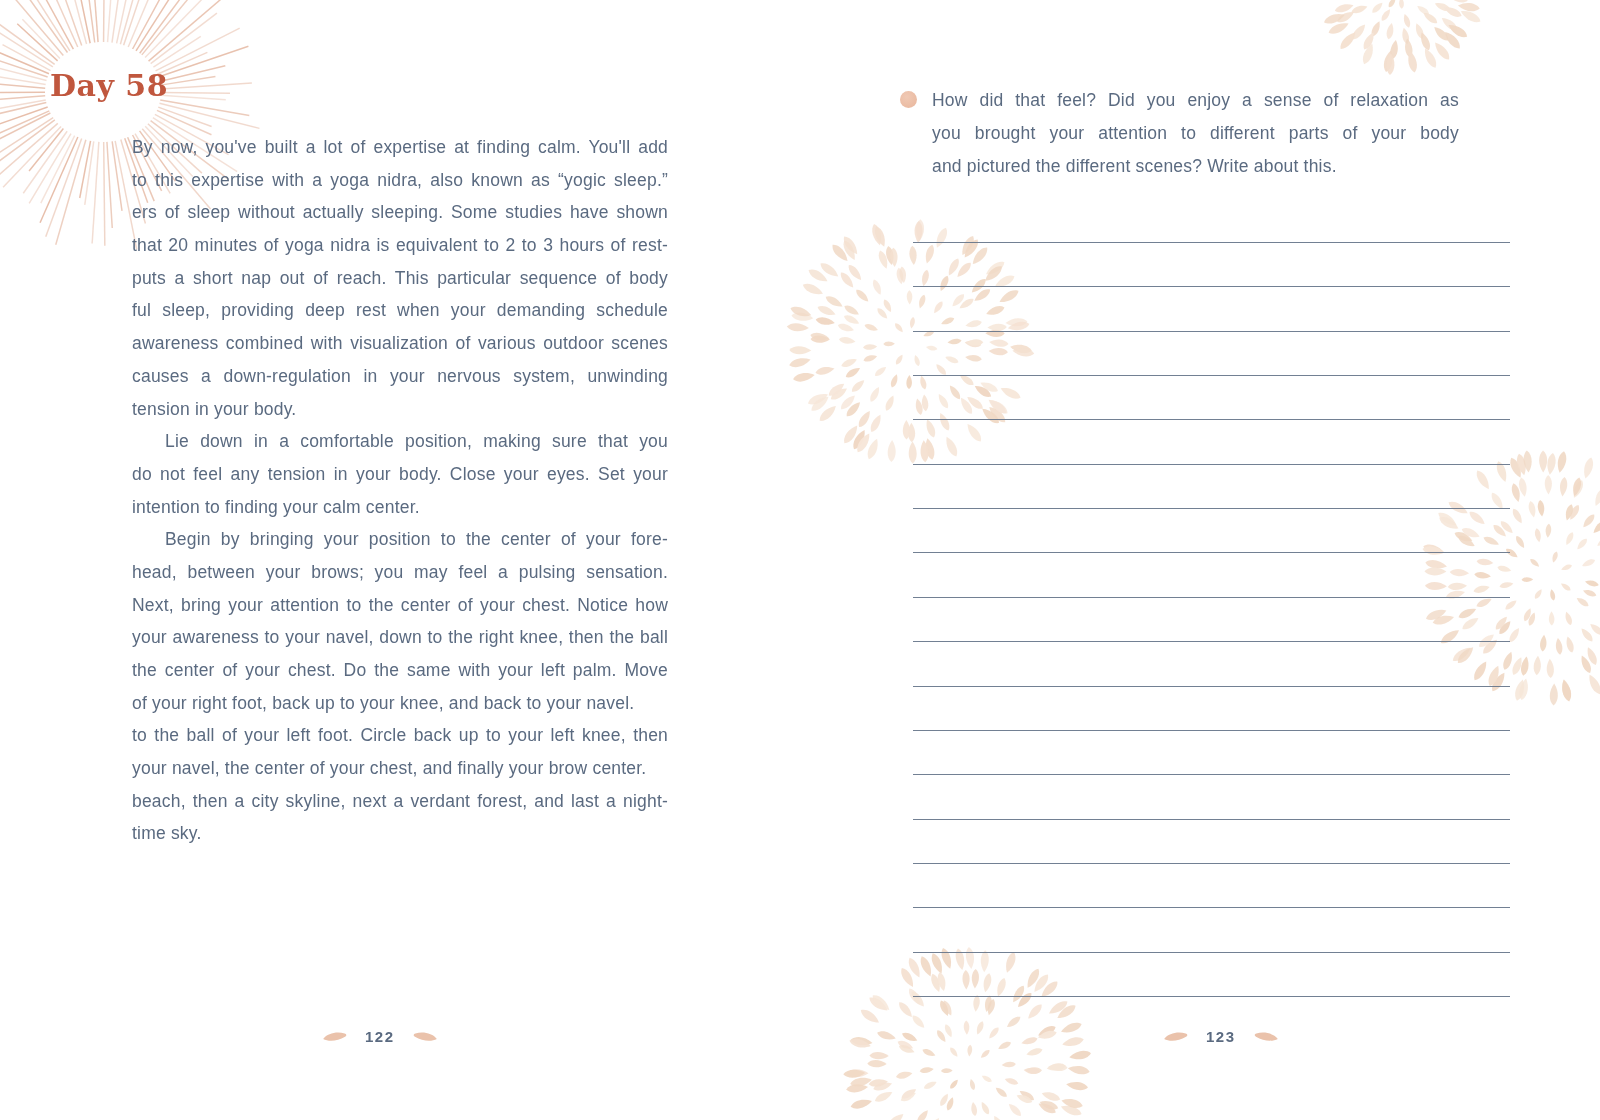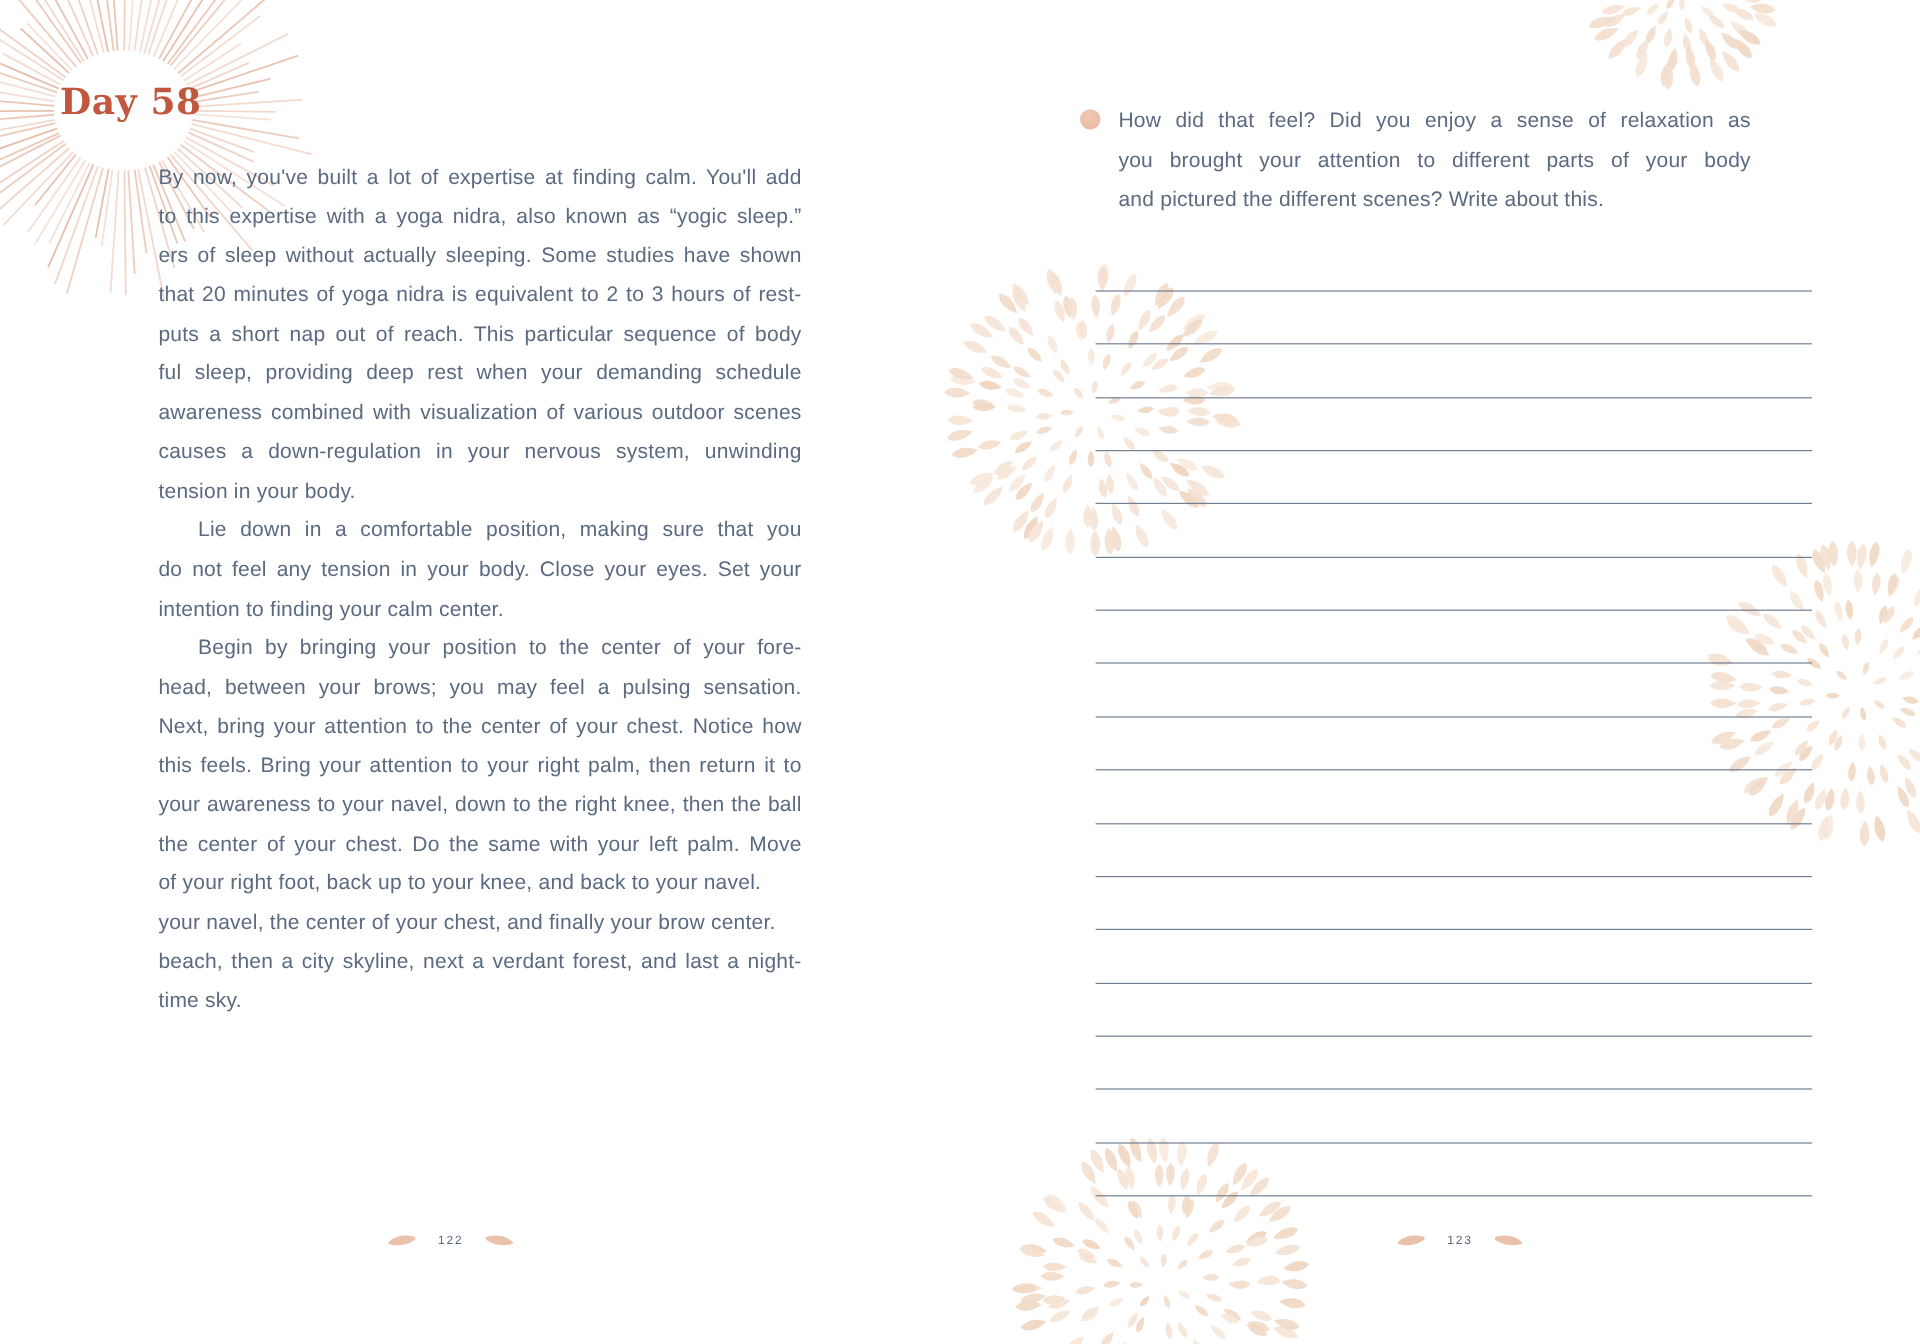--- a/index.html
+++ b/index.html
@@ -37,21 +37,21 @@
   .pline{display:block;height:33px;line-height:33px;overflow:hidden;text-align:justify;text-align-last:justify;}
   .pline.plast{text-align-last:left;}
   .rule{
     position:absolute;height:0;border-top:1.5px solid var(--c-rule,#66758a);
     z-index:2;opacity:0.92;
   }
   .footer{
     position:absolute;z-index:3;display:flex;align-items:center;gap:17px;
   }
   .footer .pagenum{
-    font-size:10px;font-weight:normal;letter-spacing:1.5px;color:var(--c-text,#5a6a80);
+    font-size:15px;font-weight:bold;letter-spacing:1.5px;color:var(--c-text,#5a6a80);
   }
   .leaf{display:inline-block;width:26px;height:12px;}
   .leaf svg{display:block;}
   .leaf.mirror svg{transform:scaleX(-1);}
   .footer-left{left:322px;top:1028px;}
   .footer-right{left:1163px;top:1028px;}
 </style>
 </head>
 <body>
 
@@ -643,24 +643,24 @@
       <div class="tline">ful sleep, providing deep rest when your demanding schedule</div>
       <div class="tline">awareness combined with visualization of various outdoor scenes</div>
       <div class="tline">causes a down-regulation in your nervous system, unwinding</div>
       <div class="tline plast">tension in your body.</div>
       <div class="tline indent">Lie down in a comfortable position, making sure that you</div>
       <div class="tline">do not feel any tension in your body. Close your eyes. Set your</div>
       <div class="tline plast">intention to finding your calm center.</div>
       <div class="tline indent">Begin by bringing your position to the center of your fore-</div>
       <div class="tline">head, between your brows; you may feel a pulsing sensation.</div>
       <div class="tline">Next, bring your attention to the center of your chest. Notice how</div>
-      <div class="tline">this feels. Bring your attention to your right palm, then return it to</div>
       <div class="tline">your awareness to your navel, down to the right knee, then the ball</div>
       <div class="tline">the center of your chest. Do the same with your left palm. Move</div>
       <div class="tline plast">of your right foot, back up to your knee, and back to your navel.</div>
+      <div class="tline">to the ball of your left foot. Circle back up to your left knee, then</div>
       <div class="tline plast">your navel, the center of your chest, and finally your brow center.</div>
       <div class="tline">beach, then a city skyline, next a verdant forest, and last a night-</div>
       <div class="tline plast">time sky.</div>
     </div>
   <footer class="footer footer-left">
     <span class="leaf">
       <svg width="26" height="12" viewBox="0 0 26 12">
           <path class="leafpath" d="M1,6.5 C6,1.5 15,0.5 23,3.6 C25,4.4 25,6.2 23,6.9 C15,10.6 6,10 1,6.5 Z" transform="rotate(-7 13 6)" fill="#eac2ab"></path>
         </svg>
     </span>

